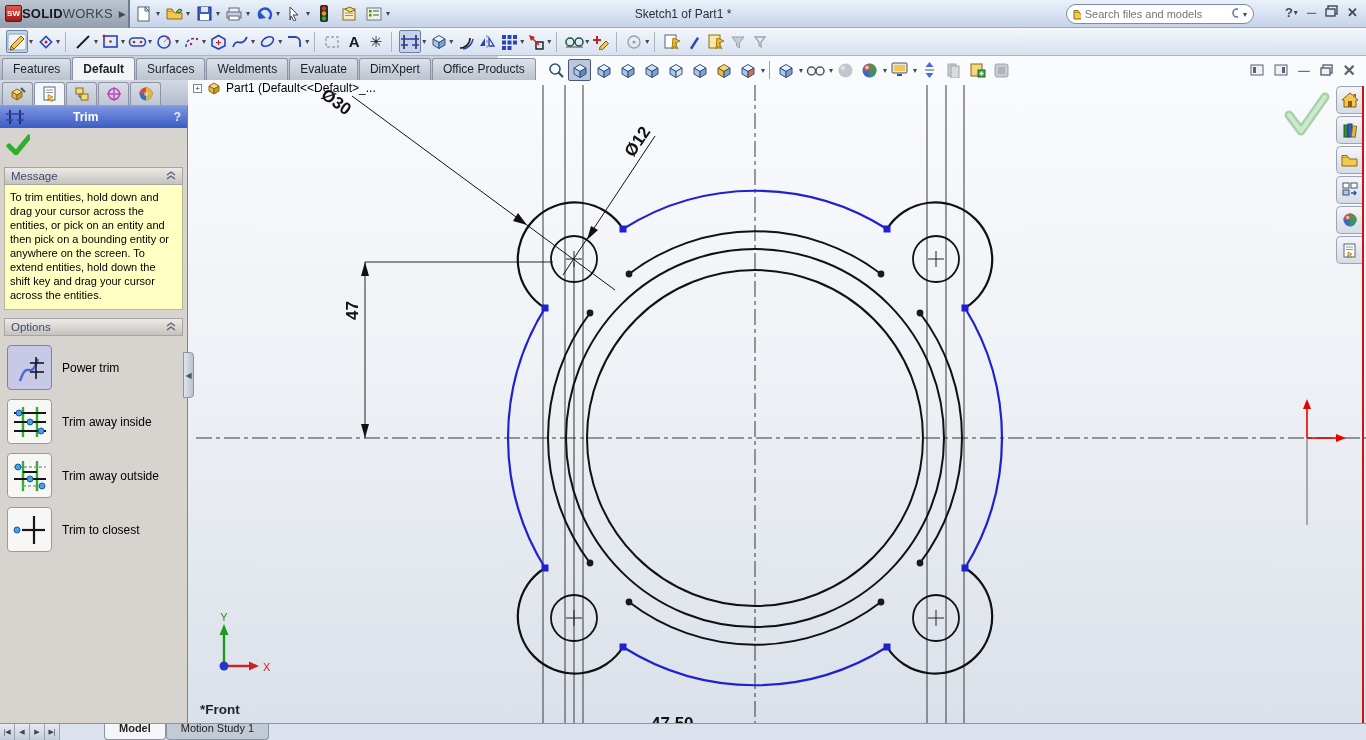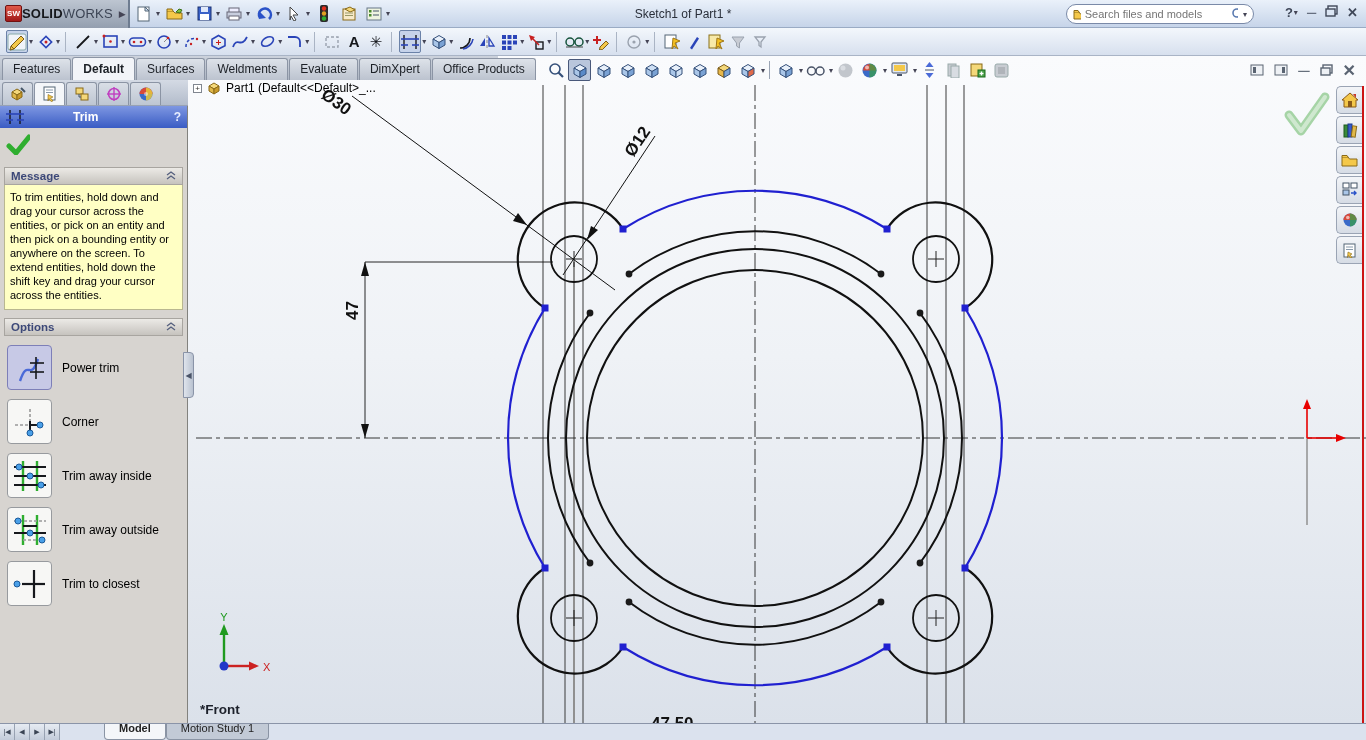--- a/index.html
+++ b/index.html
@@ -62,21 +62,21 @@
   
   #pm { position:absolute; left:0; top:106px; width:188px; height:617px;
     background:#d7d4d0; border-right:1px solid #82827e; }
   #pm-header { height:22px; background:linear-gradient(#7e97e2,#3a5cc4);
     display:flex; align-items:center; padding:0 6px; gap:5px; }
   #pm-header .t { color:#fff; font-weight:bold; font-size:12px; flex:1;margin-left:44px; }
   #pm-header .h { color:#e8eeff; font-weight:bold; font-size:12px; }
   #pm-ok { margin:5px 0 0 6px; width:24px; height:22px; }
   .sec-h { margin:8px 4px 0; height:18px; background:linear-gradient(#eceae6,#c6c3be);
     border:1px solid #a8a5a0; display:flex; align-items:center; padding:0 6px;
-    font-size:11.5px; font-weight:bold; color:#3c4878; }
+    font-size:11.5px; font-weight:normal; color:#3c4878; }
   .sec-h .chev { margin-left:auto; color:#55607e; font-size:9px; letter-spacing:-1px; }
   #msg-body { margin:0 4px; background:#ffffc4; border:1px solid #b9b790;
     border-top:none; padding:5px 5px 7px; font-size:11px; line-height:14px; color:#000; }
   .opt-row { display:flex; align-items:center; gap:10px; margin:9px 0 0 7px; }
   .opt-btn { width:45px; height:45px; background:#f7f7f5; border:1px solid #979a9e;
     border-radius:4px; display:flex; align-items:center; justify-content:center; }
   .opt-btn.selected { background:#c7c9e6; border-color:#7d7fb8; }
   .opt-label { font-size:12px; color:#000; }
 
   #splitter { position:absolute; left:183px; top:352px; width:11px; height:46px;
@@ -870,32 +870,20 @@
             <path d="M6,30 C14,6 16,32 24,8" fill="none" stroke="#4a6ad8" stroke-width="2.4"></path>
             <line x1="22" y1="6" x2="22" y2="28" stroke="#16181c" stroke-width="1.6"></line>
             <line x1="16" y1="12" x2="30" y2="12" stroke="#16181c" stroke-width="1.6"></line>
             <line x1="16" y1="21" x2="30" y2="21" stroke="#16181c" stroke-width="1.6"></line>
           </svg>
       </span>
       <span class="opt-label">Power trim</span>
     </div>
     <div class="opt-row">
       <span class="opt-btn">
-        <svg width="34" height="34">
-            <line x1="2" y1="20" x2="20" y2="20" stroke="#999" stroke-width="1.6" stroke-dasharray="3 2"></line>
-            <line x1="17" y1="4" x2="17" y2="16" stroke="#999" stroke-width="1.6" stroke-dasharray="3 2"></line>
-            <path d="M17,16 v14 M17,20 h10" fill="none" stroke="#16181c" stroke-width="2"></path>
-            <circle cx="27" cy="20" r="3" fill="#4aa0e8" stroke="#1a5a9a"></circle>
-            <circle cx="17" cy="28" r="3" fill="#4aa0e8" stroke="#1a5a9a"></circle>
-          </svg>
-      </span>
-      <span class="opt-label">Corner</span>
-    </div>
-    <div class="opt-row">
-      <span class="opt-btn">
         <svg width="36" height="36">
             <line x1="11" y1="3" x2="11" y2="33" stroke="#2fae2f" stroke-width="2.4"></line>
             <line x1="25" y1="3" x2="25" y2="33" stroke="#2fae2f" stroke-width="2.4"></line>
             <line x1="2" y1="9" x2="34" y2="9" stroke="#16181c" stroke-width="2"></line>
             <line x1="2" y1="18" x2="34" y2="18" stroke="#16181c" stroke-width="2"></line>
             <line x1="2" y1="27" x2="34" y2="27" stroke="#16181c" stroke-width="2"></line>
             <circle cx="7" cy="9" r="3" fill="#4aa0e8" stroke="#1a5a9a"></circle>
             <circle cx="18" cy="18" r="3" fill="#4aa0e8" stroke="#1a5a9a"></circle>
             <circle cx="29" cy="27" r="3" fill="#4aa0e8" stroke="#1a5a9a"></circle>
           </svg>

